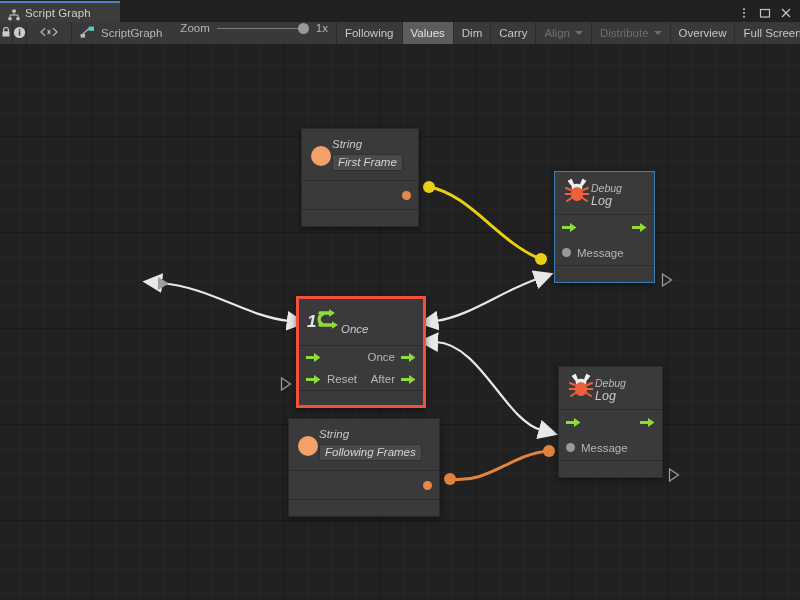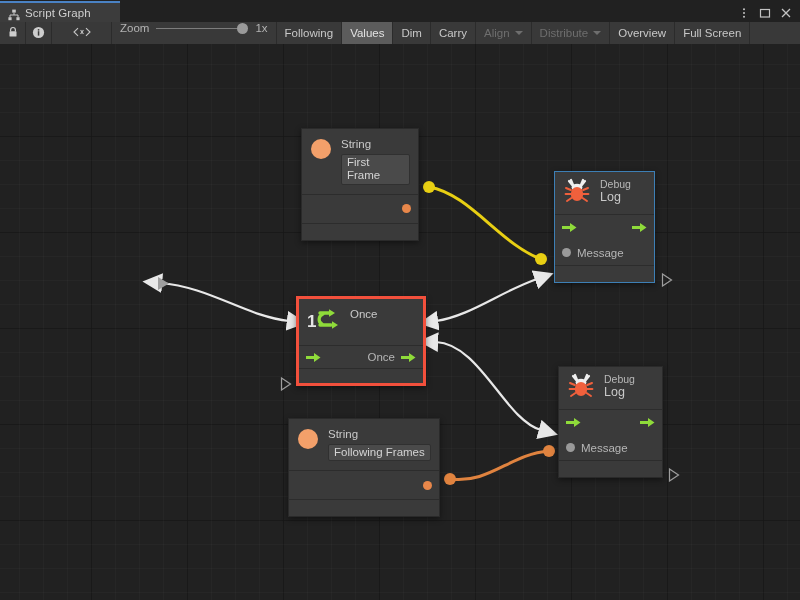--- a/index.html
+++ b/index.html
@@ -87,23 +87,23 @@
     position:absolute;
     background:#3a3a3a;
     border:1px solid #2a2a2a;
     box-sizing:border-box;
     box-shadow:0 2px 6px rgba(0,0,0,.45);
   }
   .node.sel-red{border:3px solid #f2503c;}
   .node.sel-blue{border:1px solid #3d7fb5;}
   .accent{height:6px;width:100%;}
   .nhead{
-    display:flex;align-items:flex-start;gap:9px;
+    display:flex;align-items:flex-end;
     padding:7px 9px 7px 8px;background:#3a3a3a;
-    border-bottom:1px solid #2c2c2c;box-sizing:border-box;
+    border-bottom:1px solid #2c2c2c;box-sizing:border-box;font-style:italic;
   }
   .ntitle{display:flex;flex-direction:column;justify-content:center;line-height:1.15;}
   .ntitle .t1{color:#d2d2d2;font-size:11.5px;}
   .ntitle .t2{color:#c9c9c9;font-size:11.5px;}
   .ntitle .t1.sub{color:#b9b9b9;font-size:10.5px;}
   .nbody{background:#3a3a3a;padding:0;}
   .prow{
     display:flex;align-items:center;justify-content:space-between;
     height:21px;padding:0 7px;box-sizing:border-box;
   }
@@ -187,20 +187,30 @@
 
     <div class="tb-cell wide">
       <span>
         <svg width="26" height="12" viewBox="0 0 26 12">
           <path d="M9 2.2 L5 6 L9 9.8 M17 2.2 L21 6 L17 9.8" fill="none" stroke="#c6c6c6" stroke-width="1.1"></path>
           <path d="M11.6 4 L14.4 8 M14.4 4 L11.6 8" stroke="#c6c6c6" stroke-width="1.1"></path>
         </svg>
       </span>
     </div>
 
+    <div class="tb-breadcrumb">
+      <span>
+        <svg width="15" height="13" viewBox="0 0 15 13">
+          <rect x="8.6" y="0.6" width="5.4" height="4.2" fill="#4fd0c0"></rect>
+          <rect x="0.6" y="8.0" width="4.4" height="3.6" fill="#b8b8b8"></rect>
+          <path d="M8.8 2.8 L2.8 8.0" stroke="#b8b8b8" stroke-width="1.2" fill="none"></path>
+        </svg>
+      </span>
+      <span class="bc-label">ScriptGraph</span>
+    </div>
 
     <div class="tb-zoom">
       <span class="zlabel">Zoom</span>
       <span class="slider">
         <span class="track"></span>
         <span class="knob"></span>
       </span>
       <span class="zval">1x</span>
     </div>
 
@@ -321,20 +331,34 @@
               <path d="M0,4 H8 V1 L14.5,5.5 L8,10 V7 H0 z" fill="#8fdb3a"></path>
             </svg>
           </span>
           <span class="pside right">
             <span class="plabel">Once</span>
             <svg class="flow" viewBox="0 0 15 11">
               <path d="M0,4 H8 V1 L14.5,5.5 L8,10 V7 H0 z" fill="#8fdb3a"></path>
             </svg>
           </span>
         </div>
+        <div class="prow" style="height:22px;">
+          <span class="pside">
+            <svg class="flow" viewBox="0 0 15 11">
+              <path d="M0,4 H8 V1 L14.5,5.5 L8,10 V7 H0 z" fill="#8fdb3a"></path>
+            </svg>
+            <span class="plabel">Reset</span>
+          </span>
+          <span class="pside right">
+            <span class="plabel">After</span>
+            <svg class="flow" viewBox="0 0 15 11">
+              <path d="M0,4 H8 V1 L14.5,5.5 L8,10 V7 H0 z" fill="#8fdb3a"></path>
+            </svg>
+          </span>
+        </div>
       </div>
       <div class="nfoot" style="height:14px;"></div>
     </div>
     <span class="sidearrow" style="left:280px;top:333px;">
       <svg width="12" height="14" viewBox="0 0 12 14">
         <path d="M1.5,1 L10.5,7 L1.5,13 z" fill="none" stroke="#9e9e9e" stroke-width="1.2"></path>
       </svg>
     </span>
 
     <div class="node" style="left:288px;top:374px;width:152px;">

